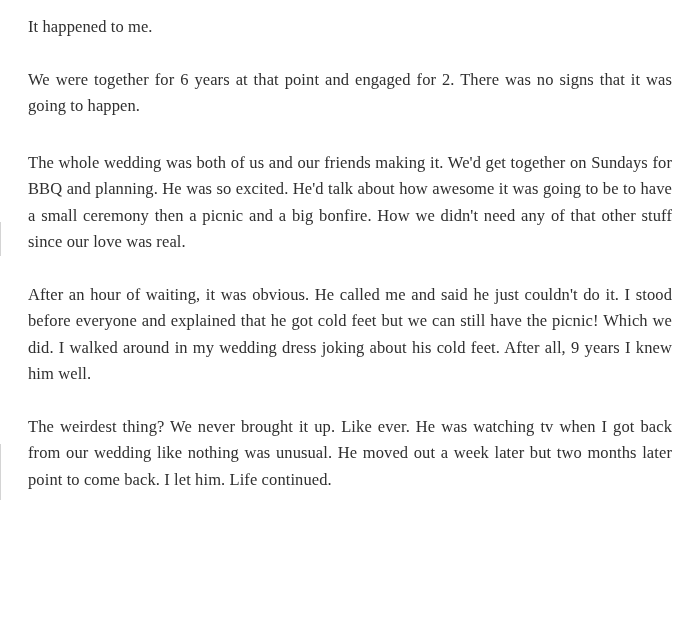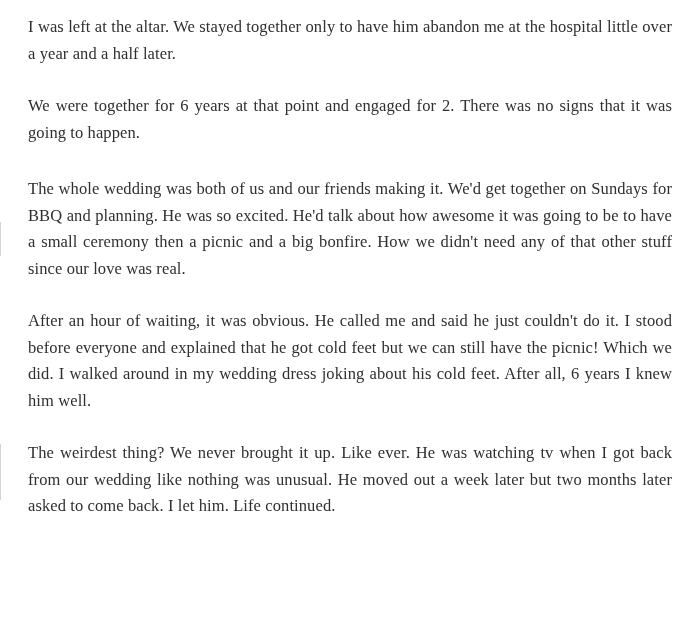--- a/index.html
+++ b/index.html
@@ -62,27 +62,27 @@
 </head>
 <body>
 
 <div class="page">
 
   <div class="edge-rule top"></div>
   <div class="edge-rule bottom"></div>
 
   <div class="article">
 
+    <p class="para last-line-natural">It happened to me.</p>
 
-    <p class="para">I was left at the altar. We stayed together only to have him abandon me at the hospital little over a year and a half later.</p>
 
     <p class="para">We were together for 6 years at that point and engaged for 2. There was no signs that it was going to happen.</p>
 
     <div class="block-gap"></div>
 
     <p class="para">The whole wedding was both of us and our friends making it. We'd get together on Sundays for BBQ and planning. He was so excited. He'd talk about how awesome it was going to be to have a small ceremony then a picnic and a big bonfire. How we didn't need any of that other stuff since our love was real.</p>
 
-    <p class="para">After an hour of waiting, it was obvious. He called me and said he just couldn't do it. I stood before everyone and explained that he got cold feet but we can still have the picnic! Which we did. I walked around in my wedding dress joking about his cold feet. After all, 6 years I knew him well.</p>
+    <p class="para">After an hour of waiting, it was obvious. He called me and said he just couldn't do it. I stood before everyone and explained that he got cold feet but we can still have the picnic! Which we did. I walked around in my wedding dress joking about his cold feet. After all, 9 years I knew him well.</p>
 
-    <p class="para">The weirdest thing? We never brought it up. Like ever. He was watching tv when I got back from our wedding like nothing was unusual. He moved out a week later but two months later asked to come back. I let him. Life continued.</p>
+    <p class="para">The weirdest thing? We never brought it up. Like ever. He was watching tv when I got back from our wedding like nothing was unusual. He moved out a week later but two months later point to come back. I let him. Life continued.</p>
 
   </div>
 </div>
 
 </body></html>

